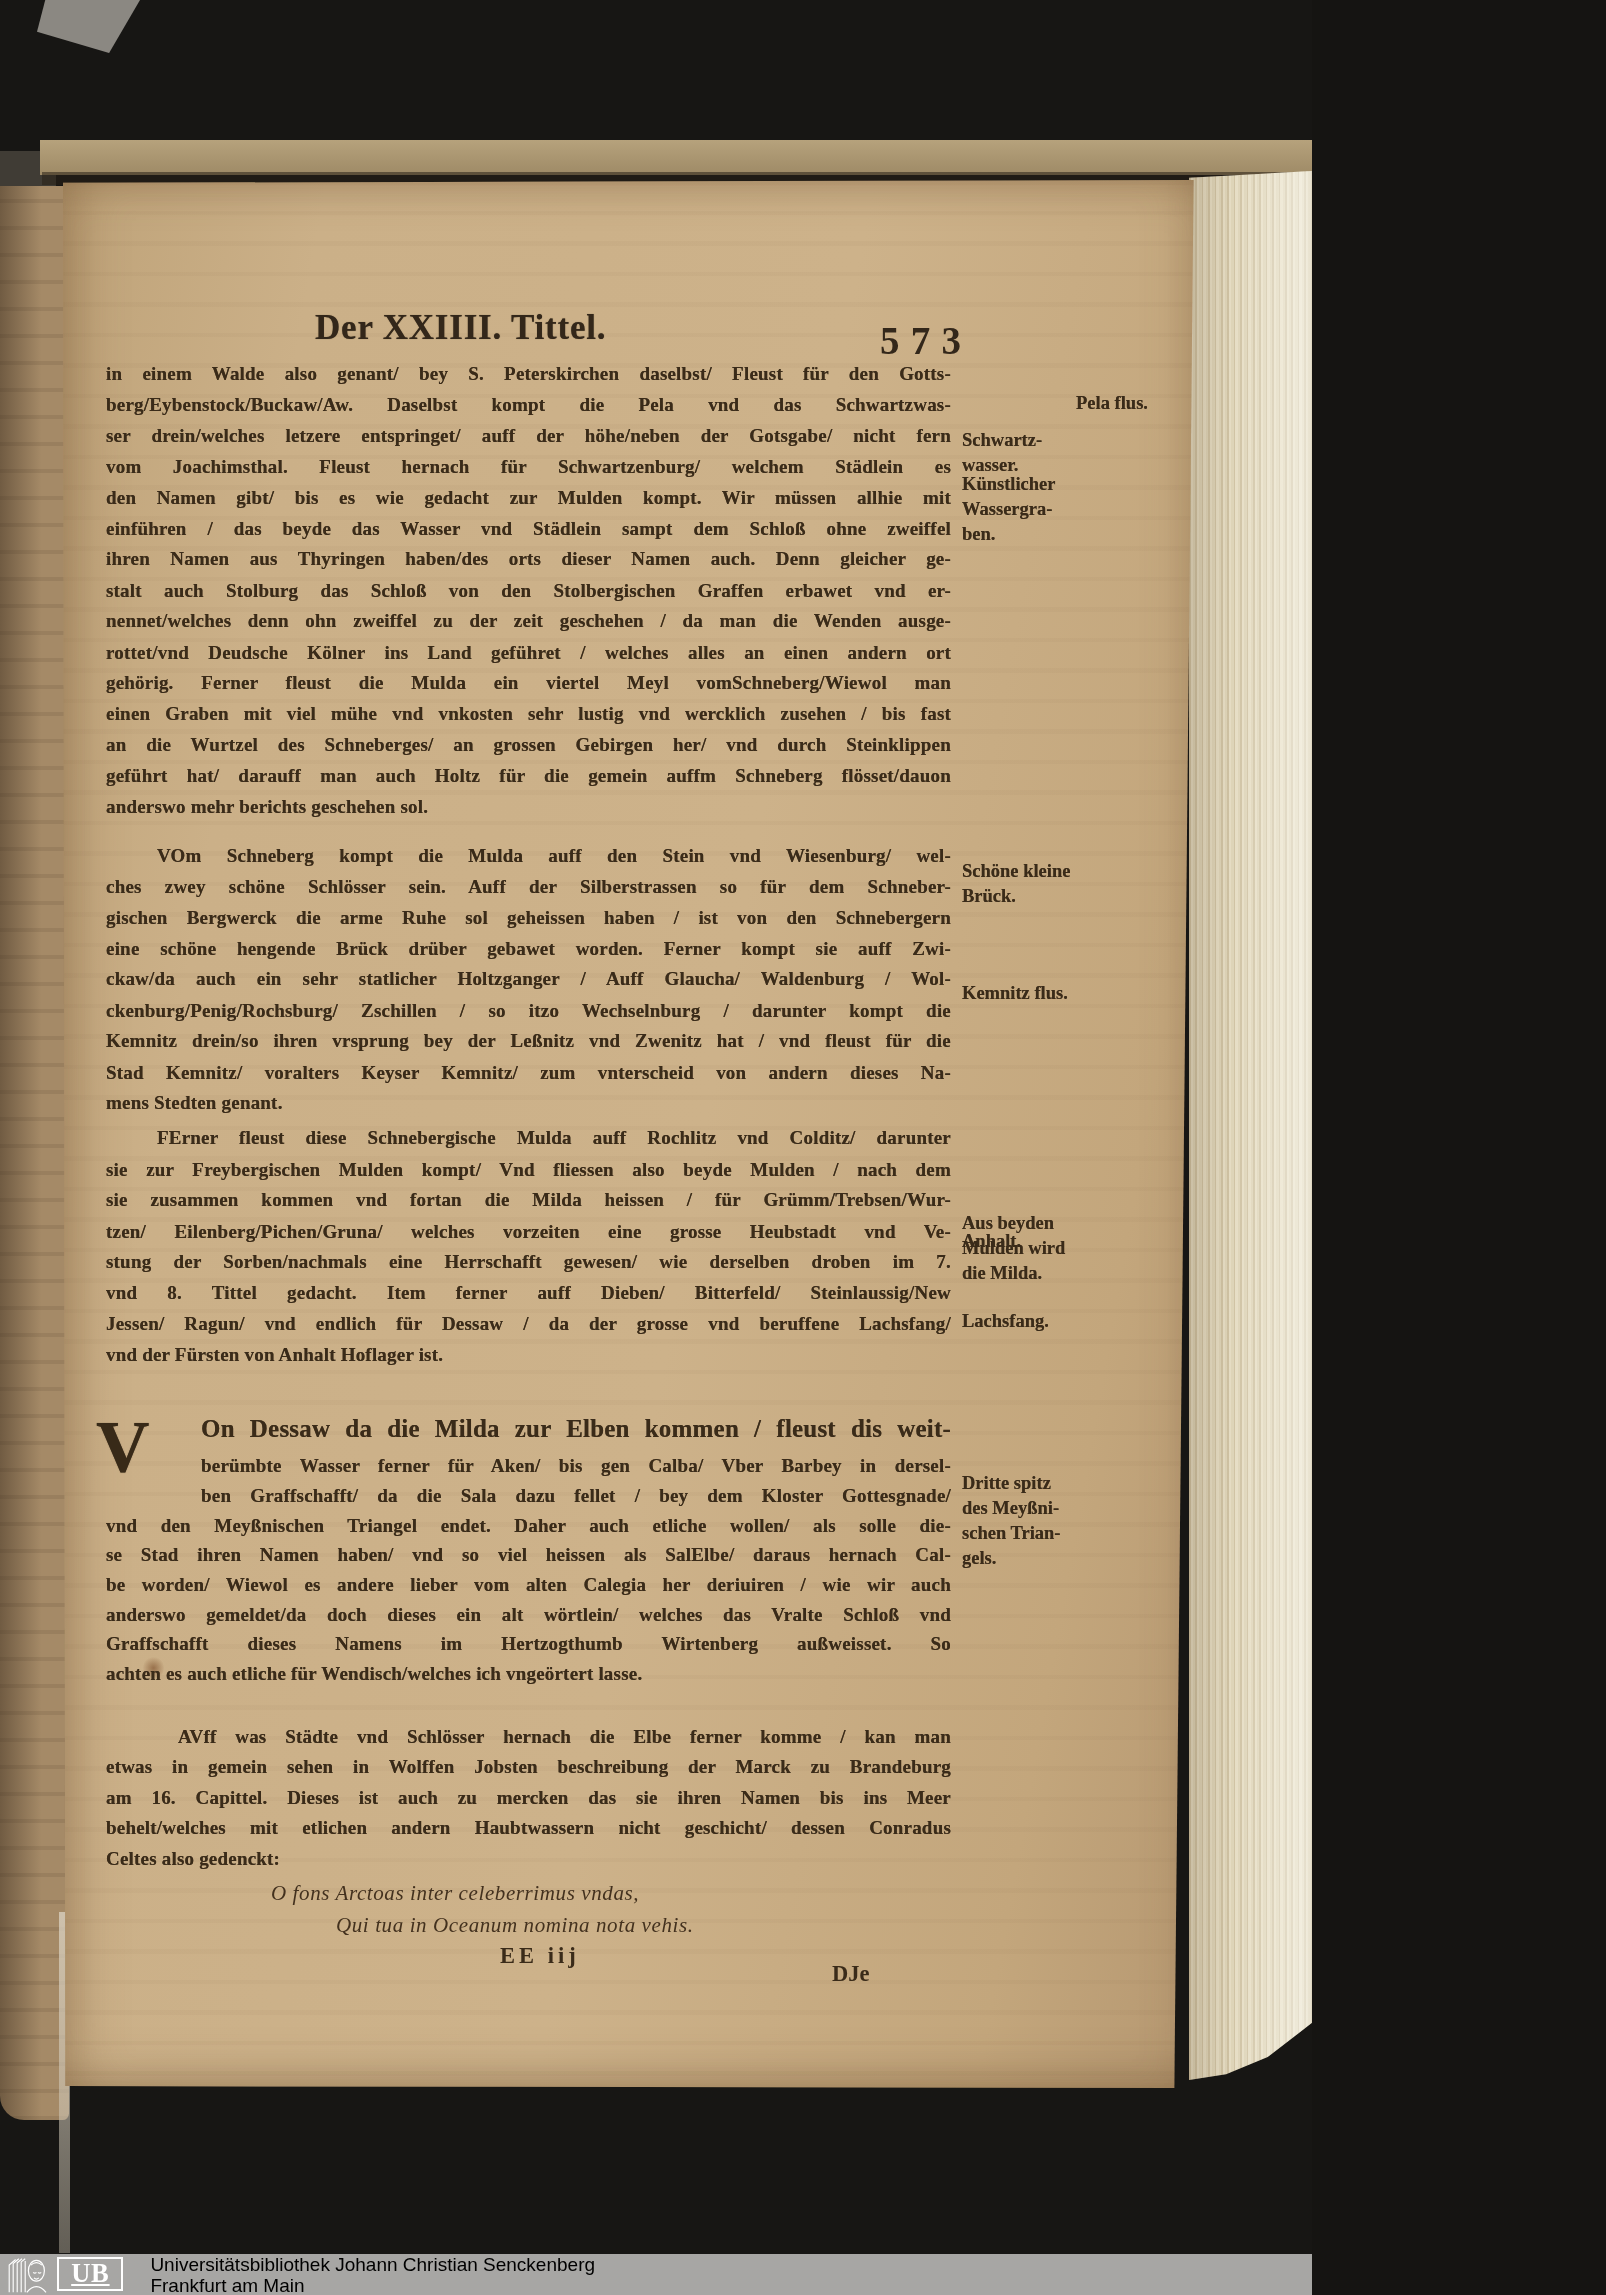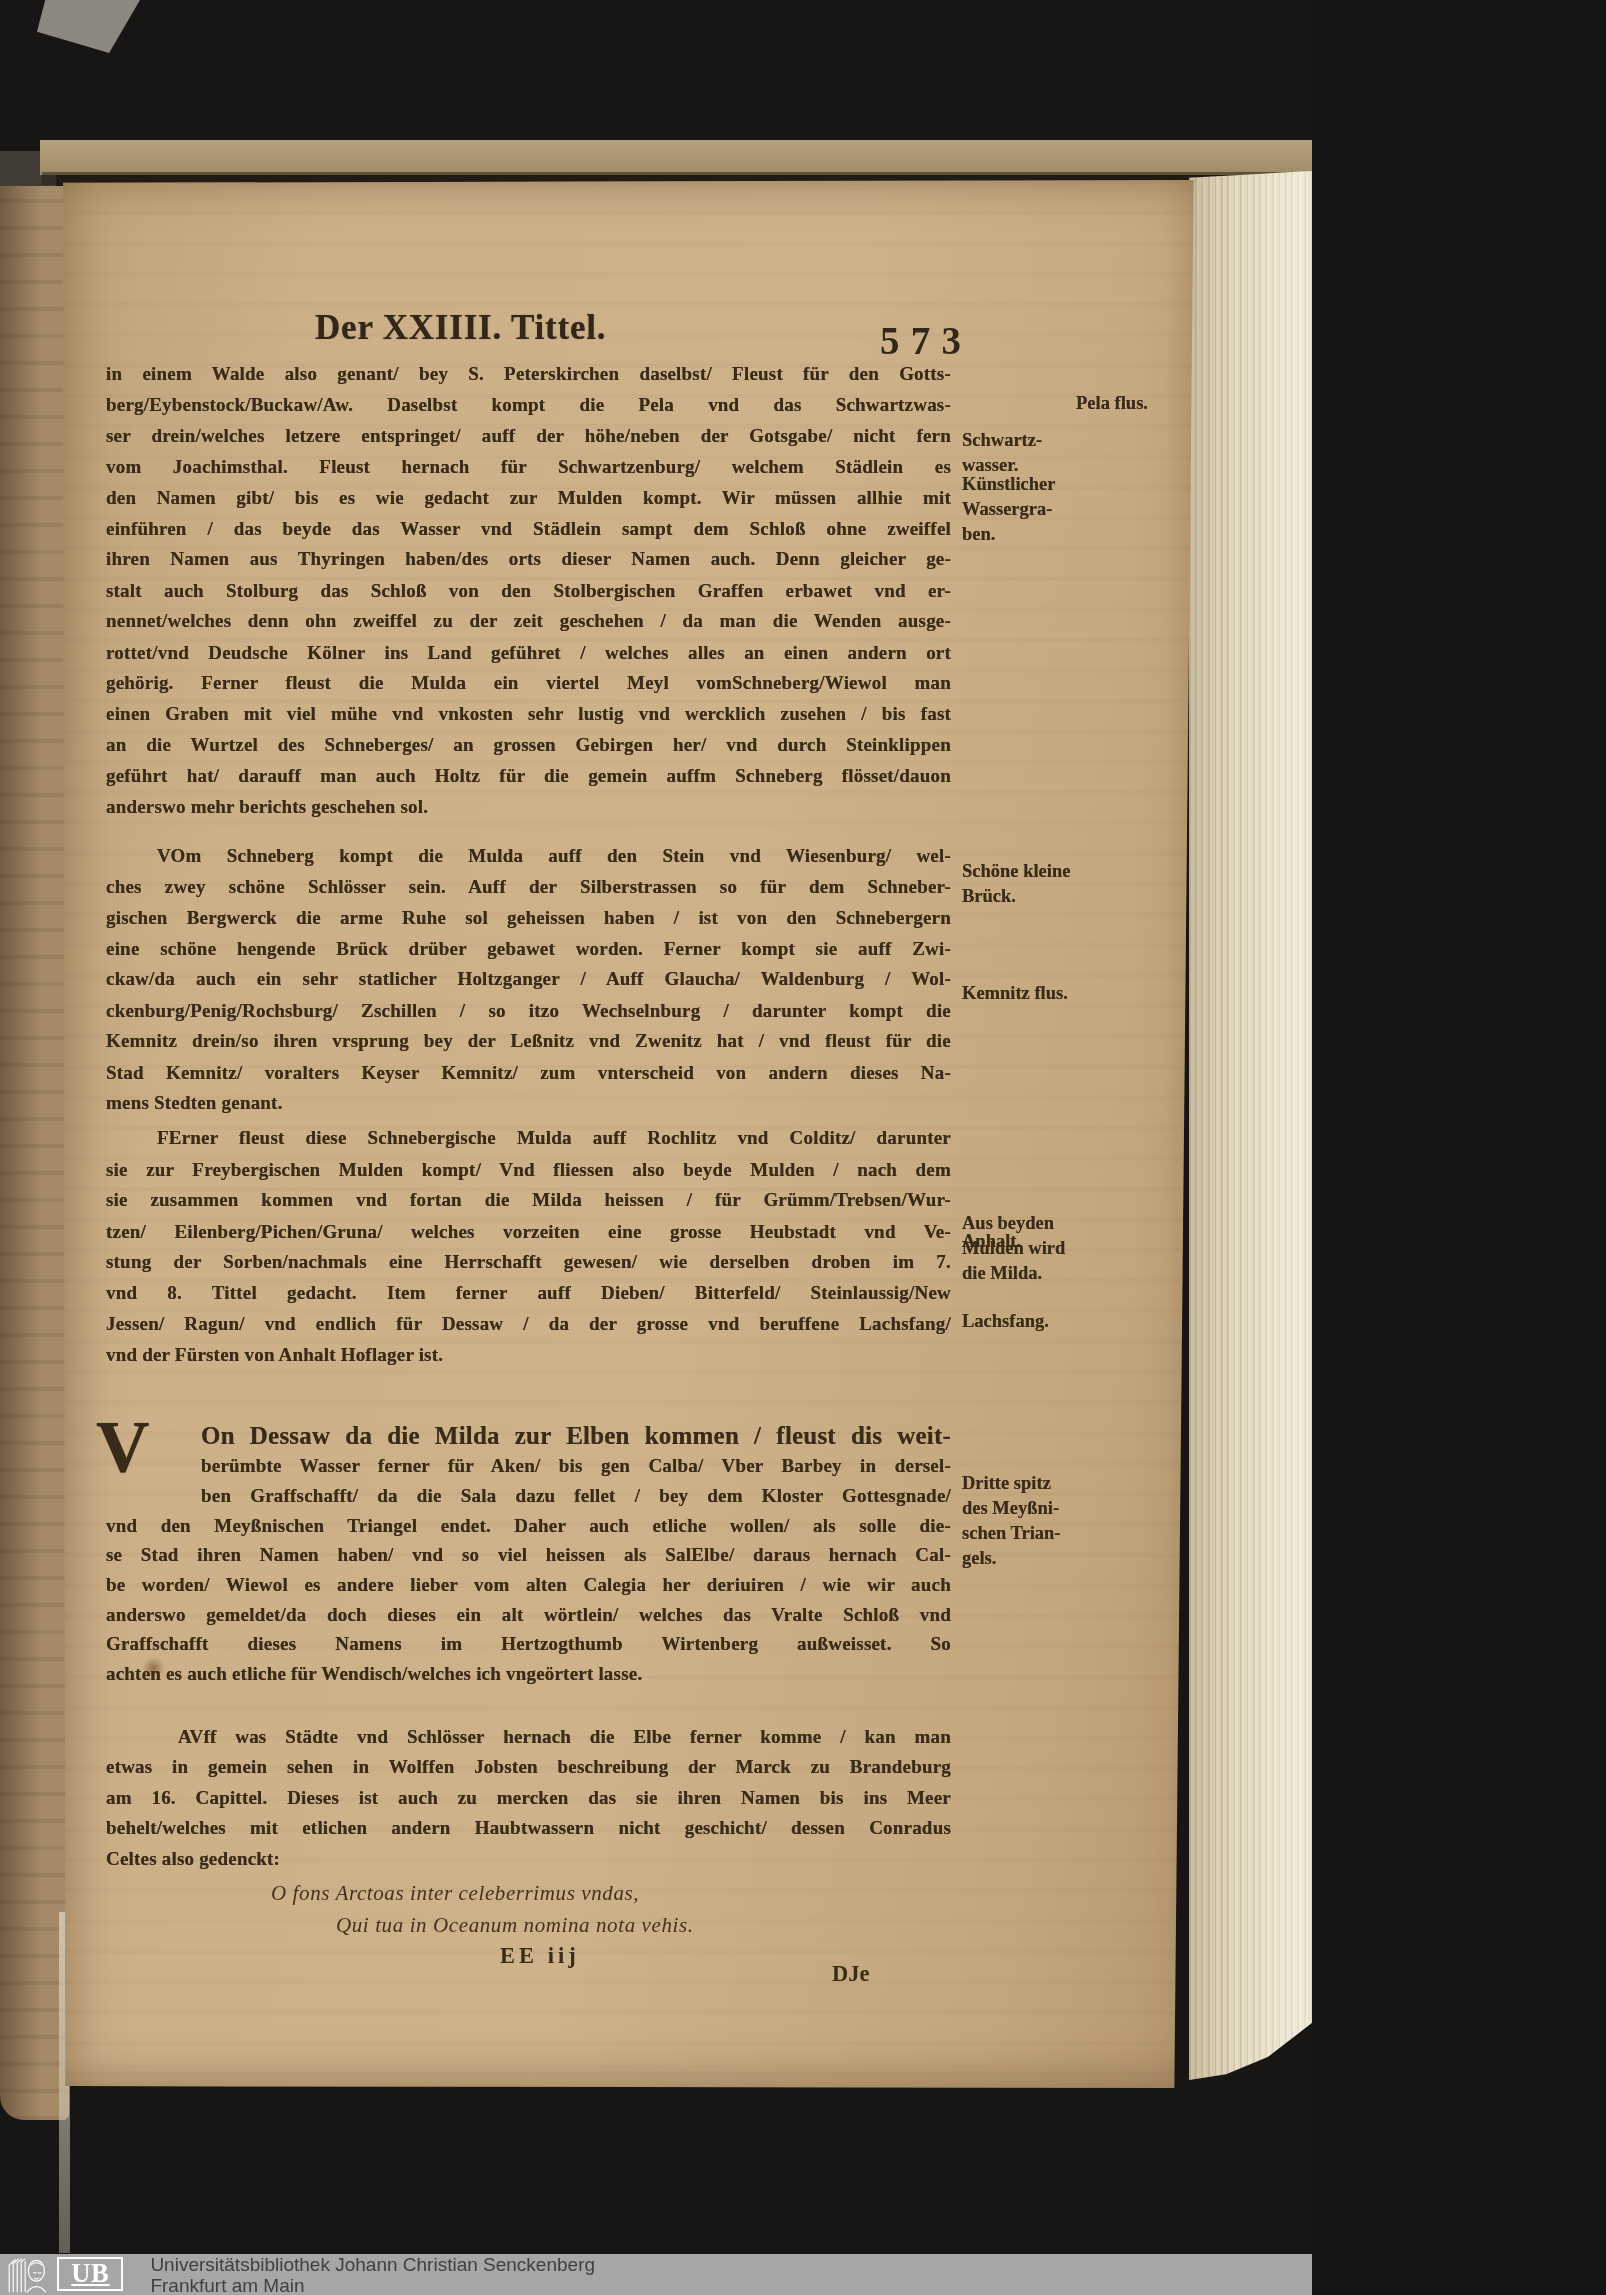--- a/index.html
+++ b/index.html
@@ -44,41 +44,41 @@
                    inset 0 -32px 48px -24px rgba(110,80,50,.35);}
   .spot{position:absolute;left:143px;top:1656px;width:21px;height:24px;z-index:6;border-radius:50%;
         background:radial-gradient(circle,rgba(110,60,25,.55),rgba(110,60,25,0) 70%);}
   
   .content{position:absolute;inset:0;z-index:6;color:#3a2b19;}
   .rep{display:contents;}
   .line{position:absolute;left:106px;width:845px;height:30px;overflow:hidden;
         font:700 19px/27px "Liberation Serif",serif;color:#3a2b19;
         letter-spacing:0.2px;text-shadow:0 0 0.5px rgba(58,43,25,.75);}
   .j{text-align:justify;text-align-last:justify;}
-  .big{font-size:25px;line-height:37px;height:40px;margin-top:7px;}
+  .big{font-size:25px;line-height:37px;height:40px;}
   .latin{font:italic 400 21px/27px "Liberation Serif",serif;letter-spacing:0.6px;
          color:#43311e;text-shadow:none;width:610px;}
   .htitle{position:absolute;left:315px;top:310px;font:700 35px/1 "Liberation Serif",serif;
           letter-spacing:0.8px;color:#33271a;text-shadow:0 0 0.8px rgba(50,38,22,.7);}
   .pnum{position:absolute;left:880px;top:321px;font:700 39px/1 "Liberation Serif",serif;
         letter-spacing:11.2px;color:#33271a;}
   .dropcap{position:absolute;left:96px;top:1410px;font:700 74px/1 "Liberation Serif",serif;
            color:#382a18;text-shadow:0 0 0.8px rgba(50,38,22,.8);}
   .mnote{position:absolute;left:962px;width:186px;font:700 18.5px/25px "Liberation Serif",serif;
          white-space:pre-line;color:#3a2b19;text-shadow:0 0 0.4px rgba(58,43,25,.7);}
   .sig{position:absolute;left:500px;top:1945px;font:700 22.5px/1 "Liberation Serif",serif;letter-spacing:4px;}
   .cw{position:absolute;left:832px;top:1963px;font:700 22.5px/1 "Liberation Serif",serif;}
   
   .footer{position:absolute;left:0;top:2254px;width:1606px;height:42px;background:#a7a6a4;z-index:9;
           display:flex;align-items:center;font-family:"Liberation Sans",sans-serif;}
   .logo{position:relative;margin-left:6.4px;width:120px;height:37px;flex:0 0 auto;}
   .ub{position:absolute;left:51px;top:0.8px;width:66px;height:34px;border:2.4px solid #fff;
       box-sizing:border-box;color:#fff;font:700 26.5px/29px "Liberation Serif",serif;
       text-align:center;letter-spacing:0.8px;text-decoration:underline;}
-  .ftext{margin-left:24px;color:#404040;font-size:19px;line-height:21px;}
+  .ftext{margin-left:24px;color:#000000;font-size:19px;line-height:21px;}
 </style>
 </head>
 <body>
 
 <div class="stage">
   <div class="gray-wedge"></div>
   <div class="gray-band"></div>
 
   <div class="top-board"></div>
   <div class="board-shadow"></div>

